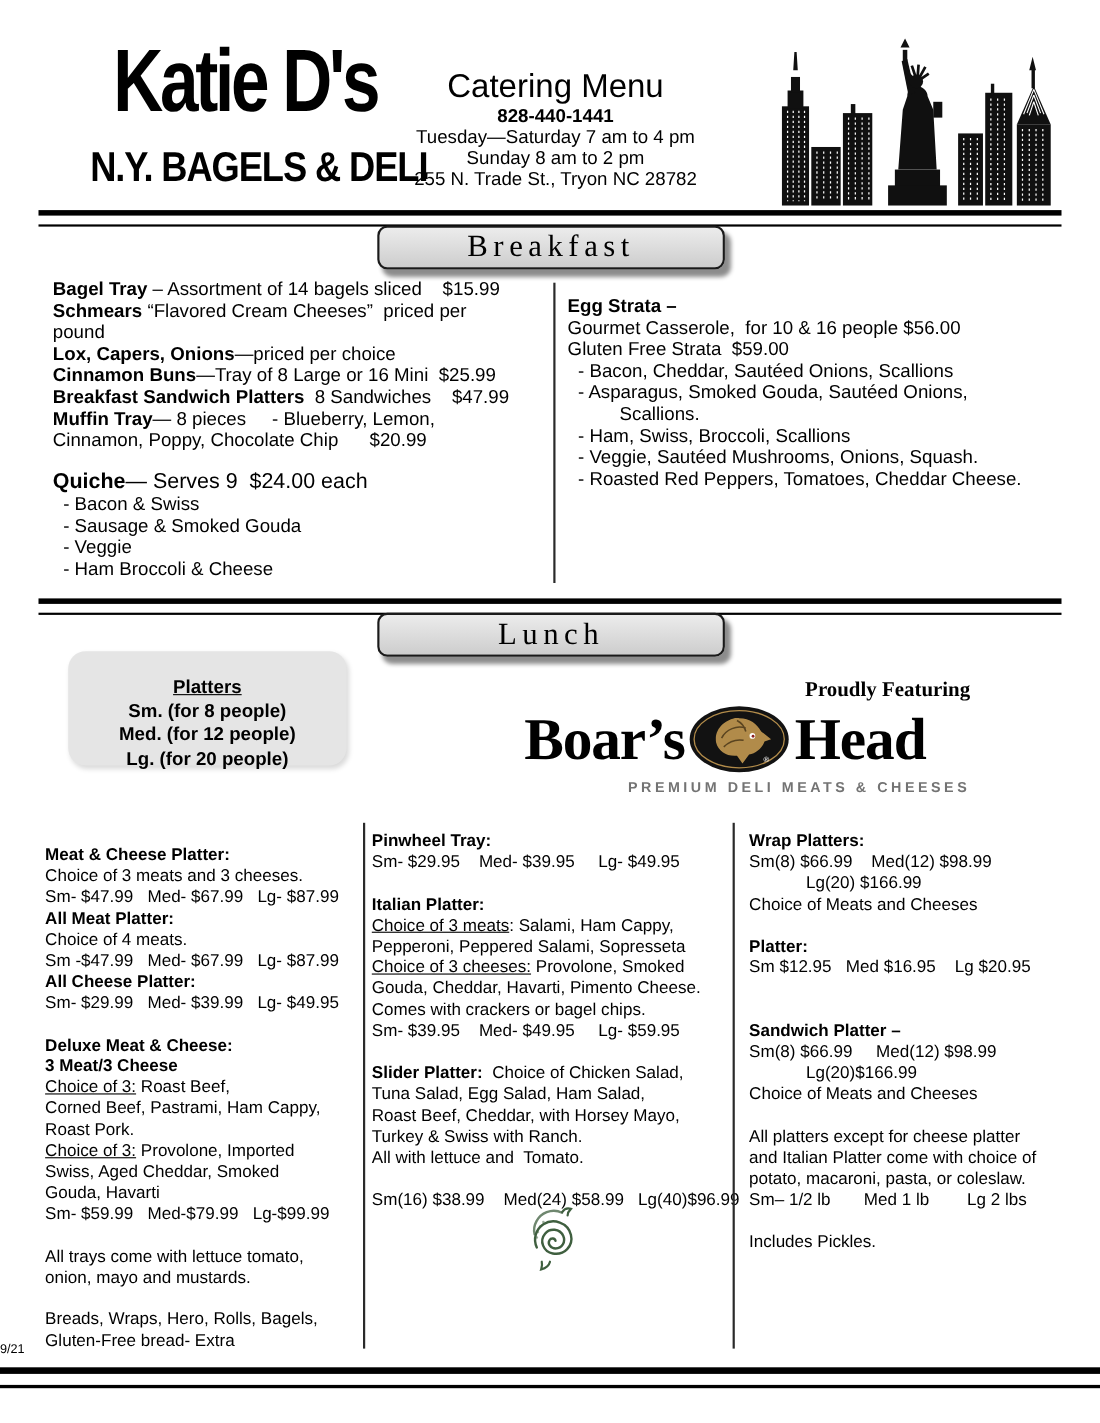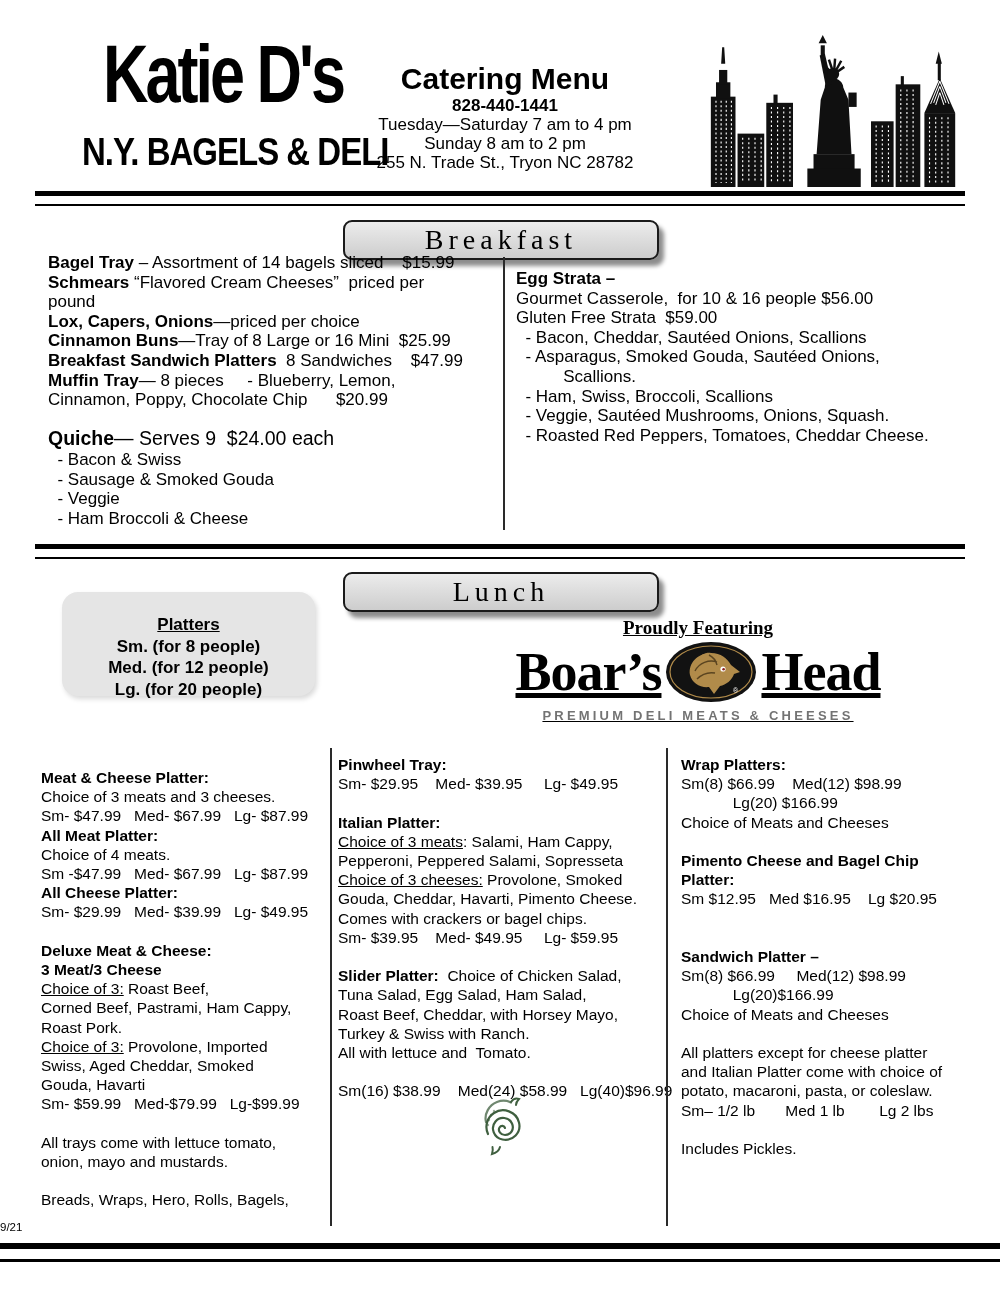--- a/index.html
+++ b/index.html
@@ -6,39 +6,39 @@
   .page{position:relative;width:1000px;height:1294px;background:#fff;overflow:hidden;
         font-family:"Liberation Sans",sans-serif;color:#000;}
 
   
   .brand{position:absolute;left:38px;top:34px;width:282px;text-align:center;margin-left:44px;}
   .brand-1{font-size:63px;font-weight:900;letter-spacing:-3px;line-height:1.0;
            transform:scaleY(1.28);transform-origin:top center;white-space:nowrap;}
   .brand-2{font-size:33px;font-weight:900;letter-spacing:-1px;margin-top:36px;white-space:nowrap;
            transform:scaleY(1.15);}
   .contact{position:absolute;left:330px;top:62px;width:350px;text-align:center;line-height:19px;}
-  .contact .title{font-size:30px;font-weight:bold;line-height:34px;}
+  .contact .title{font-size:30px;font-weight:normal;line-height:34px;}
   .contact .phone{font-size:17px;font-weight:bold;}
   .contact .ln{font-size:17px;}
   .skyline{position:absolute;left:698px;top:33px;width:268px;height:154px;}
 
   
   .double-rule{position:absolute;left:35px;right:35px;height:8px;
                border-top:5px solid #000;border-bottom:2px solid #000;}
   .rule-1{top:191px;} .rule-2{top:544px;}
   .bottom-bar{position:absolute;left:0;right:0;top:1243px;height:10px;
               border-top:6px solid #000;border-bottom:3px solid #000;}
 
   
   .section-box{position:absolute;left:343px;width:312px;height:36px;
                background:linear-gradient(#ececec,#cdcdcd);
                border:2px solid #1a1a1a;border-radius:9px;
                box-shadow:5px 6px 4px rgba(0,0,0,0.45);
                display:flex;align-items:center;justify-content:center;
-               font-family:"Liberation Serif",serif;font-size:28px;letter-spacing:5px;margin-top:15px;}
+               font-family:"Liberation Serif",serif;font-size:28px;letter-spacing:5px;}
   .bk-box{top:205px;} .lunch-box{top:557px;}
 
   
   .line{white-space:pre;}
   .b{font-weight:bold;} .u{text-decoration:underline;} .big{font-size:19.5px;}
   .bk-col{position:absolute;font-size:17px;line-height:19.6px;}
   .bk-left{left:48px;top:253px;width:452px;}
   .bk-right{left:516px;top:269px;width:448px;}
   .vline{position:absolute;width:0;border-left:2px solid #2a2a2a;}
   .bk-divider{left:503px;top:257px;height:273px;}
@@ -50,21 +50,21 @@
   .col-3{left:681px;top:755px;width:276px;}
 
   
   .platters-box{position:absolute;left:62px;top:592px;width:253px;height:104px;
                 background:#e5e5e5;border-radius:16px;box-shadow:2px 3px 5px rgba(0,0,0,0.15);
                 text-align:center;font-size:17px;font-weight:bold;line-height:21.5px;
                 padding-top:22px;box-sizing:border-box;}
   .platters-box .line{white-space:pre;}
 
   
-  .boars{position:absolute;left:475px;top:617px;width:446px;text-align:center;text-decoration:underline;}
+  .boars{position:absolute;left:436px;top:617px;width:446px;text-align:right;}
   .boars .pre{font-family:"Liberation Serif",serif;font-size:19px;font-weight:600;}
   .boars .row{display:flex;align-items:center;justify-content:center;gap:4px;margin-top:2px;}
   .boars .word{font-family:"Liberation Serif",serif;font-size:54px;font-weight:bold;
                letter-spacing:-1px;line-height:56px;}
   .boars .tagline{font-size:13px;letter-spacing:3.2px;font-weight:bold;color:#737373;margin-top:5px;}
 
   .spiral{position:absolute;left:472px;top:1092px;width:64px;height:68px;}
 
   .footer{position:absolute;left:0;top:1221px;width:100%;text-align:left;font-size:11.5px;}
 </style>
@@ -221,20 +221,21 @@
       <div class="line"><span>Roast Pork.</span></div>
       <div class="line"><span class="u">Choice of 3:</span><span> Provolone, Imported</span></div>
       <div class="line"><span>Swiss, Aged Cheddar, Smoked</span></div>
       <div class="line"><span>Gouda, Havarti</span></div>
       <div class="line"><span>Sm- $59.99   Med-$79.99   Lg-$99.99</span></div>
       <div class="line">&nbsp;</div>
       <div class="line"><span>All trays come with lettuce tomato,</span></div>
       <div class="line"><span>onion, mayo and mustards.</span></div>
       <div class="line">&nbsp;</div>
       <div class="line"><span>Breads, Wraps, Hero, Rolls, Bagels,</span></div>
+      <div class="line"><span>Gluten-Free bread- Extra</span></div>
     </div>
   <div class="vline lunch-divider-1"></div>
   <div class="lunch-col col-2">
       <div class="line"><span class="b">Pinwheel Tray:</span></div>
       <div class="line"><span>Sm- $29.95    Med- $39.95     Lg- $49.95</span></div>
       <div class="line">&nbsp;</div>
       <div class="line"><span class="b">Italian Platter:</span></div>
       <div class="line"><span class="u">Choice of 3 meats</span><span>: Salami, Ham Cappy,</span></div>
       <div class="line"><span>Pepperoni, Peppered Salami, Sopresseta</span></div>
       <div class="line"><span class="u">Choice of 3 cheeses:</span><span> Provolone, Smoked</span></div>
@@ -250,21 +251,20 @@
       <div class="line">&nbsp;</div>
       <div class="line"><span>Sm(16) $38.99    Med(24) $58.99   Lg(40)$96.99</span></div>
     </div>
   <div class="vline lunch-divider-2"></div>
   <div class="lunch-col col-3">
       <div class="line"><span class="b">Wrap Platters:</span></div>
       <div class="line"><span>Sm(8) $66.99    Med(12) $98.99</span></div>
       <div class="line"><span>            Lg(20) $166.99</span></div>
       <div class="line"><span>Choice of Meats and Cheeses</span></div>
       <div class="line">&nbsp;</div>
-      <div class="line"><span class="b">Pimento Cheese and Bagel Chip</span></div>
       <div class="line"><span class="b">Platter:</span></div>
       <div class="line"><span>Sm $12.95   Med $16.95    Lg $20.95</span></div>
       <div class="line">&nbsp;</div>
       <div class="line">&nbsp;</div>
       <div class="line"><span class="b">Sandwich Platter –</span></div>
       <div class="line"><span>Sm(8) $66.99     Med(12) $98.99</span></div>
       <div class="line"><span>            Lg(20)$166.99</span></div>
       <div class="line"><span>Choice of Meats and Cheeses</span></div>
       <div class="line">&nbsp;</div>
       <div class="line"><span>All platters except for cheese platter</span></div>

